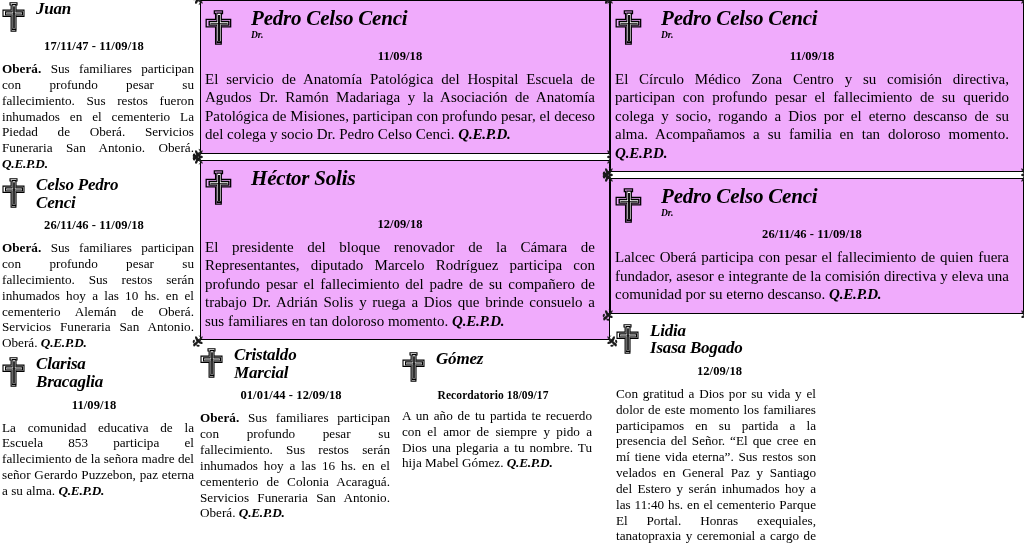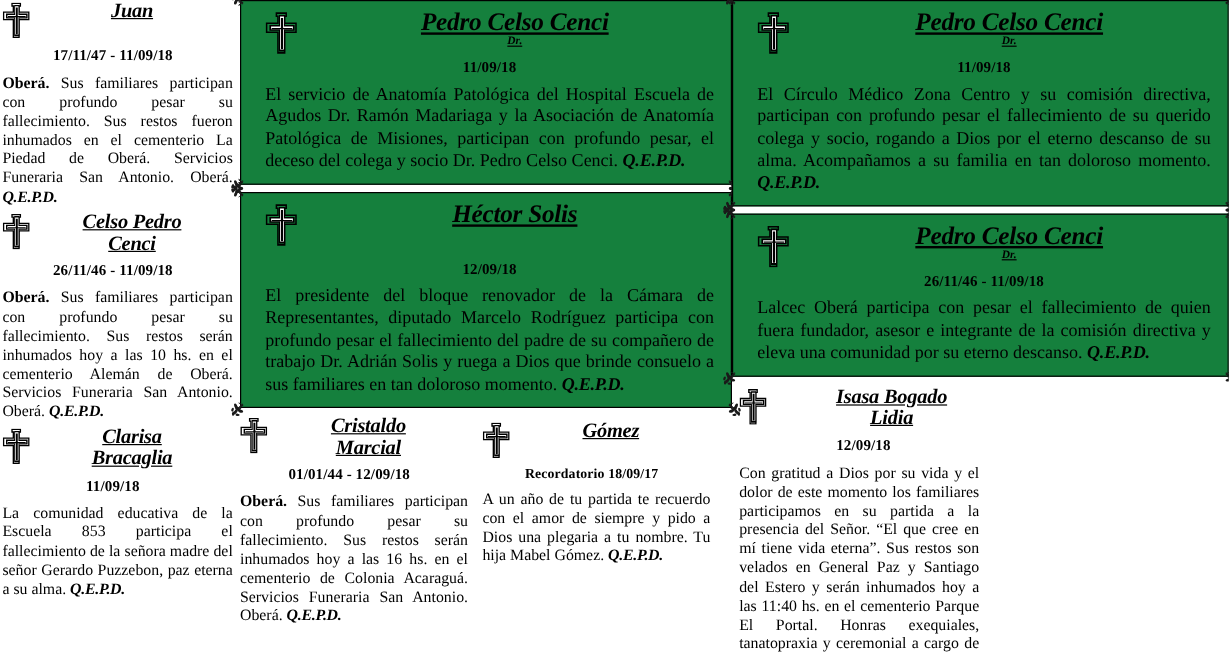--- a/index.html
+++ b/index.html
@@ -37,23 +37,21 @@
     align-items: flex-start;
     justify-content: flex-start;
   }
   .cross-wrap {
     flex: 0 0 auto;
     width: 34px;
     padding-top: 2px;
   }
   .names {
     flex: 1 1 auto;
-    text-align: center;
     padding-right: 10px;
-    text-decoration: underline;
   }
   .name-line {
     font-family: "Liberation Serif", "DejaVu Serif", serif;
     font-style: italic;
     font-weight: bold;
     font-size: 17px;
     line-height: 1.04;
     letter-spacing: -0.2px;
     white-space: nowrap;
   }
@@ -85,22 +83,22 @@
   .qepd {
     font-style: italic;
     font-weight: bold;
     letter-spacing: -0.2px;
   }
 
   
   .boxed {
     position: relative;
     border: 1.6px solid #000;
-    background: #15803d;
-    padding: 7px 14px 9px 20px;
+    background: #f0abfc;
+    padding: 7px 14px 9px 4px;
     margin-bottom: 6px;
   }
   .boxed .names { padding-right: 4px; }
   .boxed .name-line { font-size: 21px; }
   .boxed .date-line { font-size: 12.5px; margin-top: 4px; margin-bottom: 6px; padding-right: 0; }
   .boxed .body-text { font-size: 15px; line-height: 1.23; }
   .boxed .cross-wrap { width: 46px; }
 
   
   .orn {
@@ -594,22 +592,22 @@
       <div class="head" style="width:230px;">
         <div class="cross-wrap">
           <span class="cross"><svg width="24" height="30" viewBox="0 0 24 30">
                 <path d="M9 0.8h6v2.2h-1.1v5.1H22v6.3h-8.1V29.2h-1.1h-2.6h-1.1V14.4H1V8.1h8.1V3H8V0.8z" fill="none" stroke="#000" stroke-width="1.1"></path>
                 <path d="M9.8 2.1h4.4v7.1H21v4.2h-6.8v14.8H9.8V13.4H3V9.2h6.8z" fill="#000"></path>
                 <path d="M10.6 3.3h2.8v7.1h6.4v2.0h-6.4v14.3h-2.8V12.4H4.2v-2.0h6.4z" fill="#fff"></path>
                 <path d="M11.2 4.2h1.6v7.2h6.6v0.9h-6.6v14.2h-1.6V12.3H4.6v-0.9h6.6z" fill="#000"></path>
               </svg></span>
         </div>
         <div class="names">
+          <div class="name-line">Lidia</div>
           <div class="name-line">Isasa Bogado</div>
-          <div class="name-line">Lidia</div>
         </div>
       </div>
       <div class="date-line" style="width:215px;">12/09/18</div>
       <p class="body-text narrow-body"><span>Con gratitud a Dios por su vida y el dolor de este momento los familiares participamos en su partida a la presencia del Señor. “El que cree en mí tiene vida eterna”. Sus restos son velados en General Paz y Santiago del Estero y serán inhumados hoy a las 11:40 hs. en el cementerio Parque El Portal. Honras exequiales, tanatopraxia y ceremonial a cargo de Casa Cuneo S.A. </span><span class="qepd">Q.E.P.D.</span></p>
     </div>
 
   </div>
 </div>
 
 </body></html>

